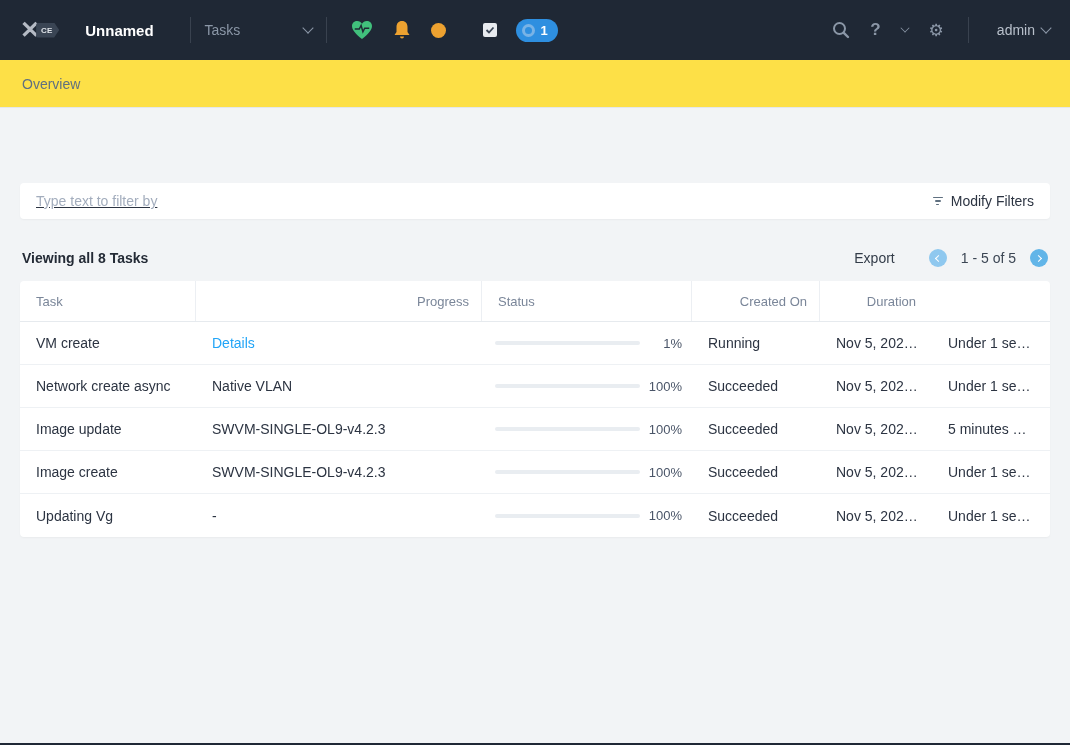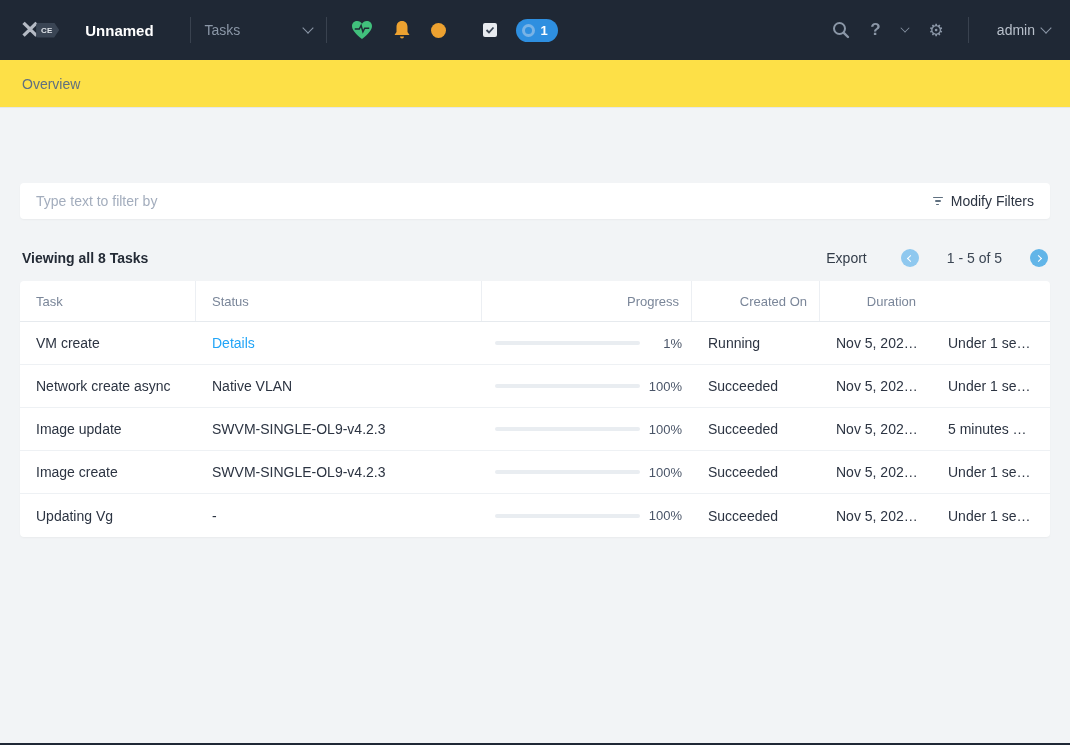--- a/index.html
+++ b/index.html
@@ -33,33 +33,33 @@
   
   .overview-bar { height:48px; background:#fde047; border-bottom:1px solid #e4e7eb;
     display:flex; align-items:center; padding:0 22px; }
   .overview-title { color:#5f7080; font-size:14px; }
 
   
   .content { padding:0 20px; }
   .filter-bar { margin-top:75px; background:#fff; border-radius:4px; height:36px;
     display:flex; align-items:center; box-shadow:0 1px 2px rgba(0,0,0,.04); }
   .filter-input { flex:1; border:none; outline:none; font-size:14px; padding:0 16px;
-    font-family:"Liberation Sans",sans-serif; color:#2c3442; background:transparent; }
+    font-family:"Liberation Sans",sans-serif; color:#2c3442; background:transparent;text-decoration:underline; }
   .filter-input::placeholder { color:#a3adbd; }
   .modify-filters { display:flex; align-items:center; gap:8px; padding-right:16px;
     font-size:14px; color:#2c3442; cursor:pointer; white-space:nowrap; }
   .funnel { display:inline-flex; flex-direction:column; align-items:center; gap:2px; }
   .funnel i { display:block; height:1.5px; background:#5f7080; border-radius:1px; }
   .funnel i:nth-child(1){width:10px;} .funnel i:nth-child(2){width:6px;} .funnel i:nth-child(3){width:3px;}
 
   .toolbar { margin-top:30px; display:flex; align-items:center; padding:0 2px; }
   .viewing { font-size:14px; font-weight:700; color:#242b36; }
   .toolbar-right { margin-left:auto; display:flex; align-items:center; gap:34px; }
   .export { font-size:14px; color:#333c49; cursor:pointer; }
-  .pager { display:flex; align-items:center; gap:28px;text-align:right; }
+  .pager { display:flex; align-items:center; gap:14px;text-align:right; }
   .pager-btn { width:18px; height:18px; border-radius:50%; display:flex; align-items:center;
     justify-content:center; cursor:pointer; }
   .pager-btn.prev { background:#8fc8ef; }
   .pager-btn.next { background:#62b5e8; }
   .pager-btn .chev { width:5px; height:5px; border-color:#fff; margin:0; }
   .pager-btn.prev .chev { transform:rotate(135deg); margin-left:2px; }
   .pager-btn.next .chev { transform:rotate(-45deg); margin-right:2px; }
   .pager-text { font-size:14px; color:#3c4654; }
 
   
@@ -179,22 +179,22 @@
         <span class="pager-btn next">
             <span class="chev"></span>
           </span>
       </div>
     </div>
   </div>
 
   <div class="panel">
     <div class="trow thead">
       <div class="th">Task</div>
+      <div class="th right">Progress</div>
       <div class="th">Status</div>
-      <div class="th right">Progress</div>
       <div class="th right">Created On</div>
       <div class="th right dur">Duration</div>
     </div>
     <div id="table-body">
   <div class="trow tr">
     <div class="td">VM create</div>
     <div class="td link">Details</div>
     <div class="progress-cell">
       <span class="bar-track"><span class="bar-fill" style="width: 1%; background: rgb(47, 159, 245);"></span></span>
       <span class="pct">1%</span>

